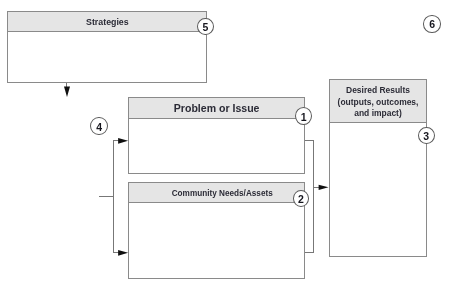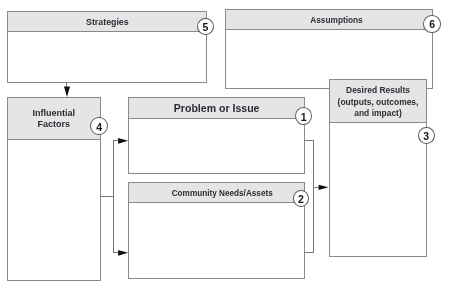--- a/index.html
+++ b/index.html
@@ -56,35 +56,24 @@
 
   <div class="box" style="left:7px;top:11px;width:200.4px;height:71.6px;">
     <div class="hdr" style="height:20px;font-size:9px;--sx:0.98;--tx:0.6px;">
         <span class="t">Strategies</span>
       </div>
   </div>
   <div class="badge" style="left:197.2px;top:17.5px;width:16.5px;height:17px;font-size:10.5px;">
       <span class="d">5</span>
     </div>
 
-  <div class="box" style="left:225px;top:9px;width:207.6px;height:79.6px;">
-    <div class="hdr" style="height:20.3px;font-size:9px;--sx:0.92;--tx:8px;">
-        <span class="t">Assumptions</span>
-      </div>
-  </div>
   <div class="badge" style="left:423.3px;top:15.2px;width:17.5px;height:17.6px;font-size:10.5px;--dt:0.6px;">
       <span class="d">6</span>
     </div>
 
-  <div class="box" style="left:7px;top:97px;width:93.7px;height:183.6px;">
-    <div class="hdr" style="height:41.7px;font-size:9px;--sx:1;">
-        <span class="t">Influential
-Factors</span>
-      </div>
-  </div>
   <div class="badge" style="left:90.3px;top:116.8px;width:17.5px;height:18px;font-size:10.5px;">
       <span class="d">4</span>
     </div>
 
   <div class="box" style="left:128.4px;top:97px;width:176.3px;height:77.4px;">
     <div class="hdr" style="height:21px;font-size:11px;--sx:0.96;">
         <span class="t">Problem or Issue</span>
       </div>
   </div>
   <div class="badge" style="left:295.2px;top:107px;width:17.2px;height:18px;font-size:10.5px;">

